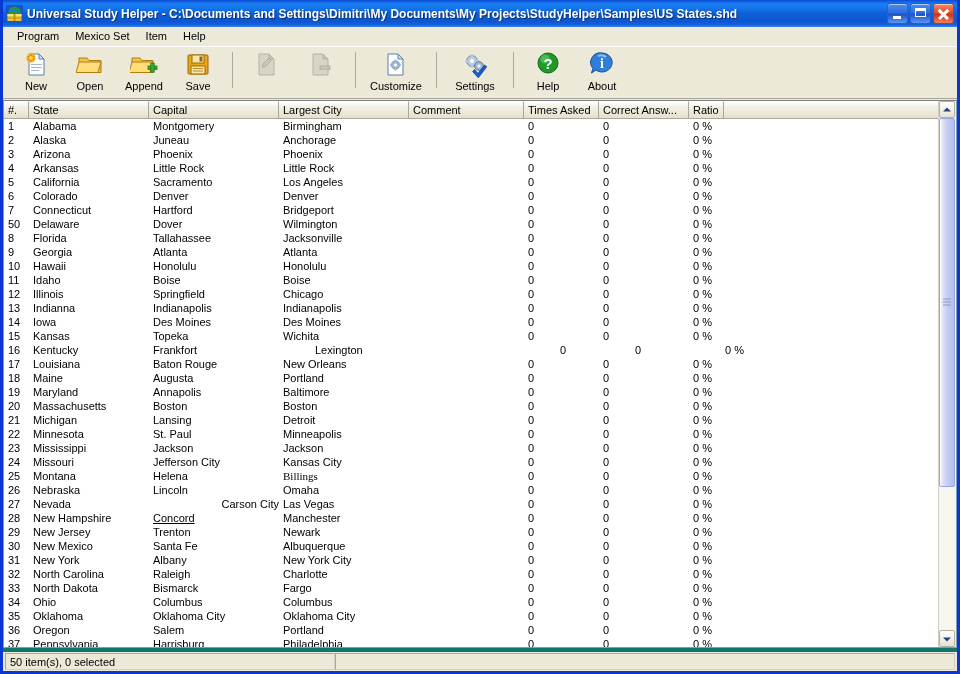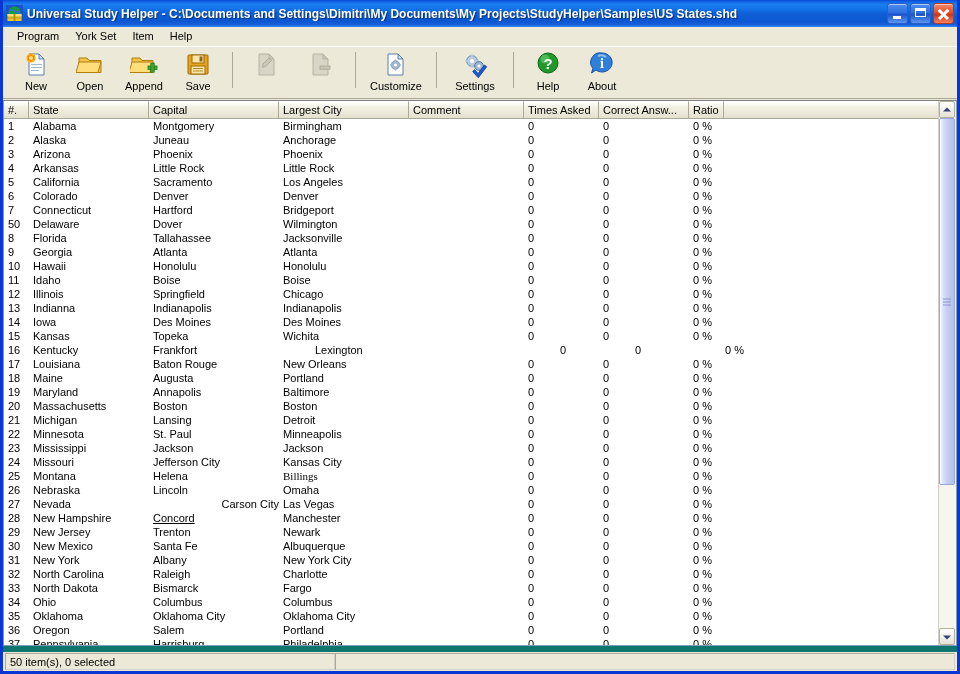--- a/index.html
+++ b/index.html
@@ -296,21 +296,21 @@
     height: 1px;
     background: #8b97cf;
     margin-bottom: 2px;
   }
 
   
   .statusbar {
     height: 19px;
     min-height: 19px;
     background: #ece9d8;
-    border-top: 6px solid #0f766e;
+    border-top: 4px solid #0f766e;
     display: flex;
     align-items: center;
     font-size: 11px;
     color: #000;
     padding: 0 2px;
   }
   .status-pane {
     height: 17px;
     line-height: 16px;
     padding: 0 4px;
@@ -349,21 +349,21 @@
         <span class="x1"></span>
           <span class="x2"></span>
       </div>
     </div>
   </div>
 
   <div class="client">
 
     <div class="menubar">
       <div class="mi">Program</div>
-      <div class="mi">York Set</div>
+      <div class="mi">Mexico Set</div>
       <div class="mi">Item</div>
       <div class="mi">Help</div>
     </div>
 
     <div class="toolbar">
 
       <div class="tb-item">
         <div class="ico">
           <svg width="28" height="27" viewBox="0 0 28 27">
             <path d="M7 3 h10 l5 5 v16 h-15 z" fill="#ffffff" stroke="#5a7fa8" stroke-width="1"></path>

